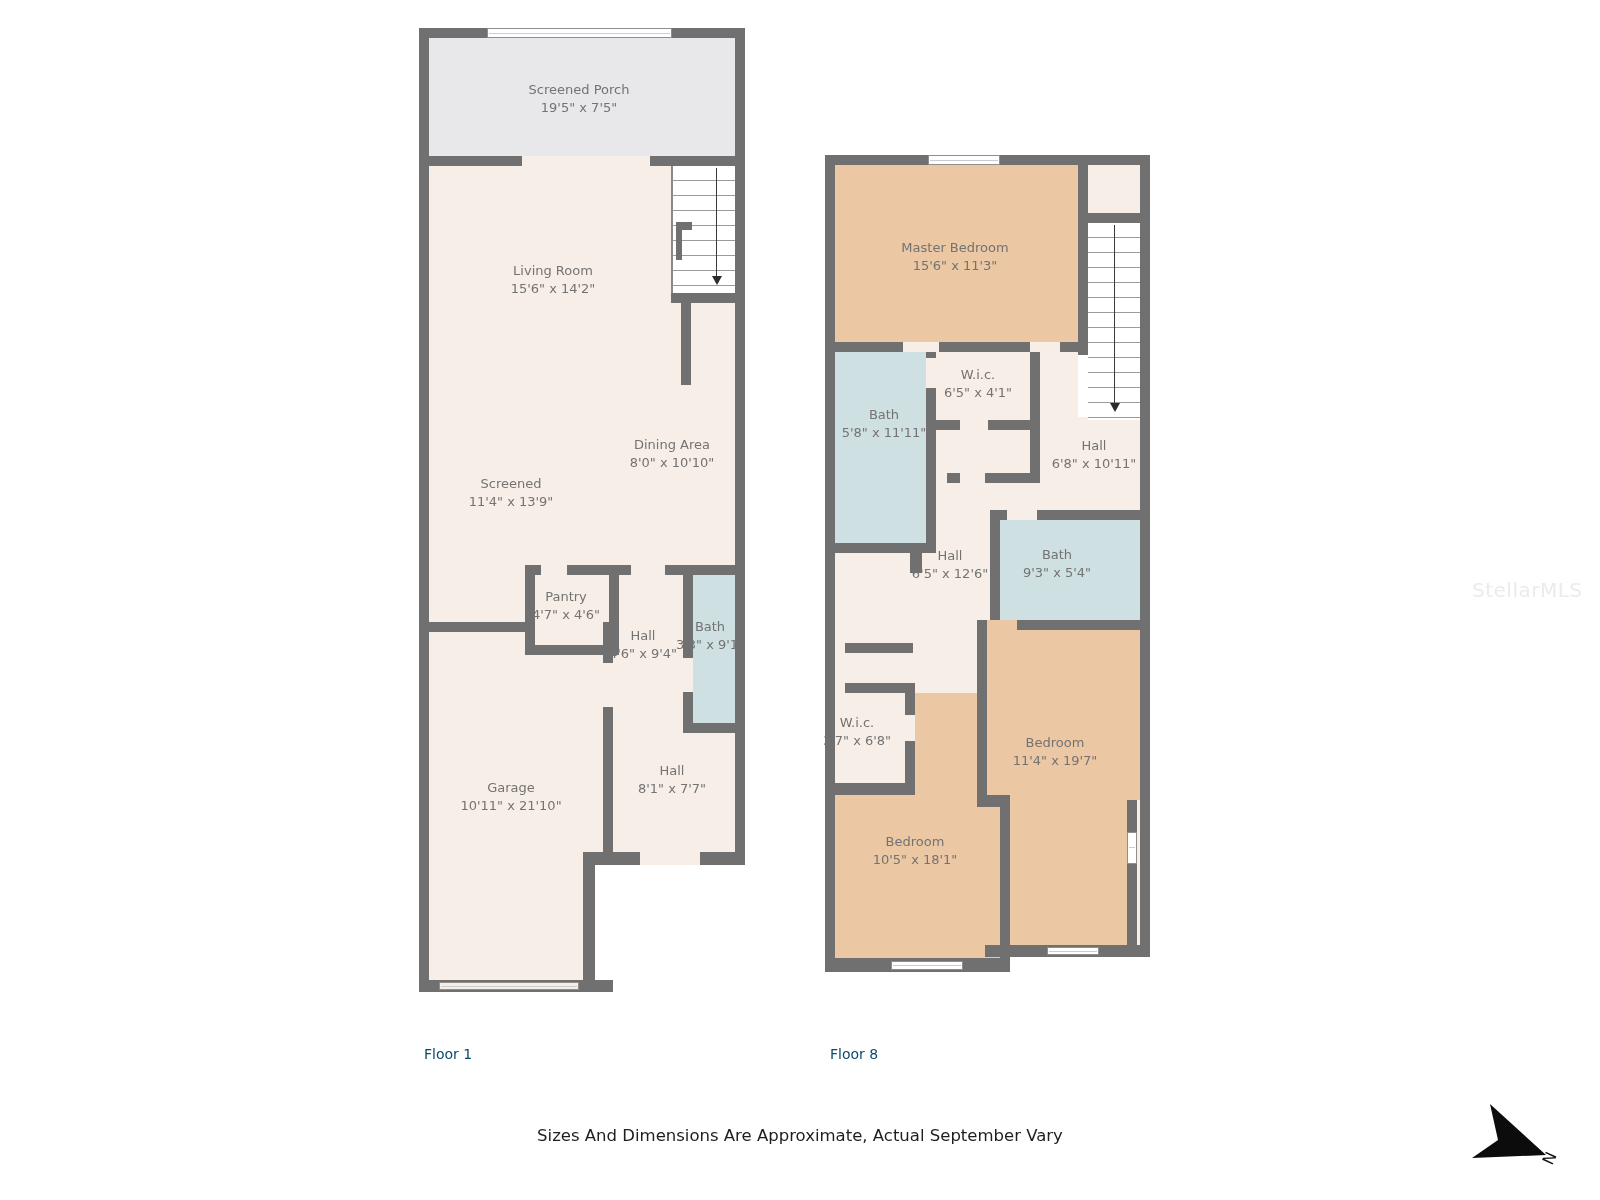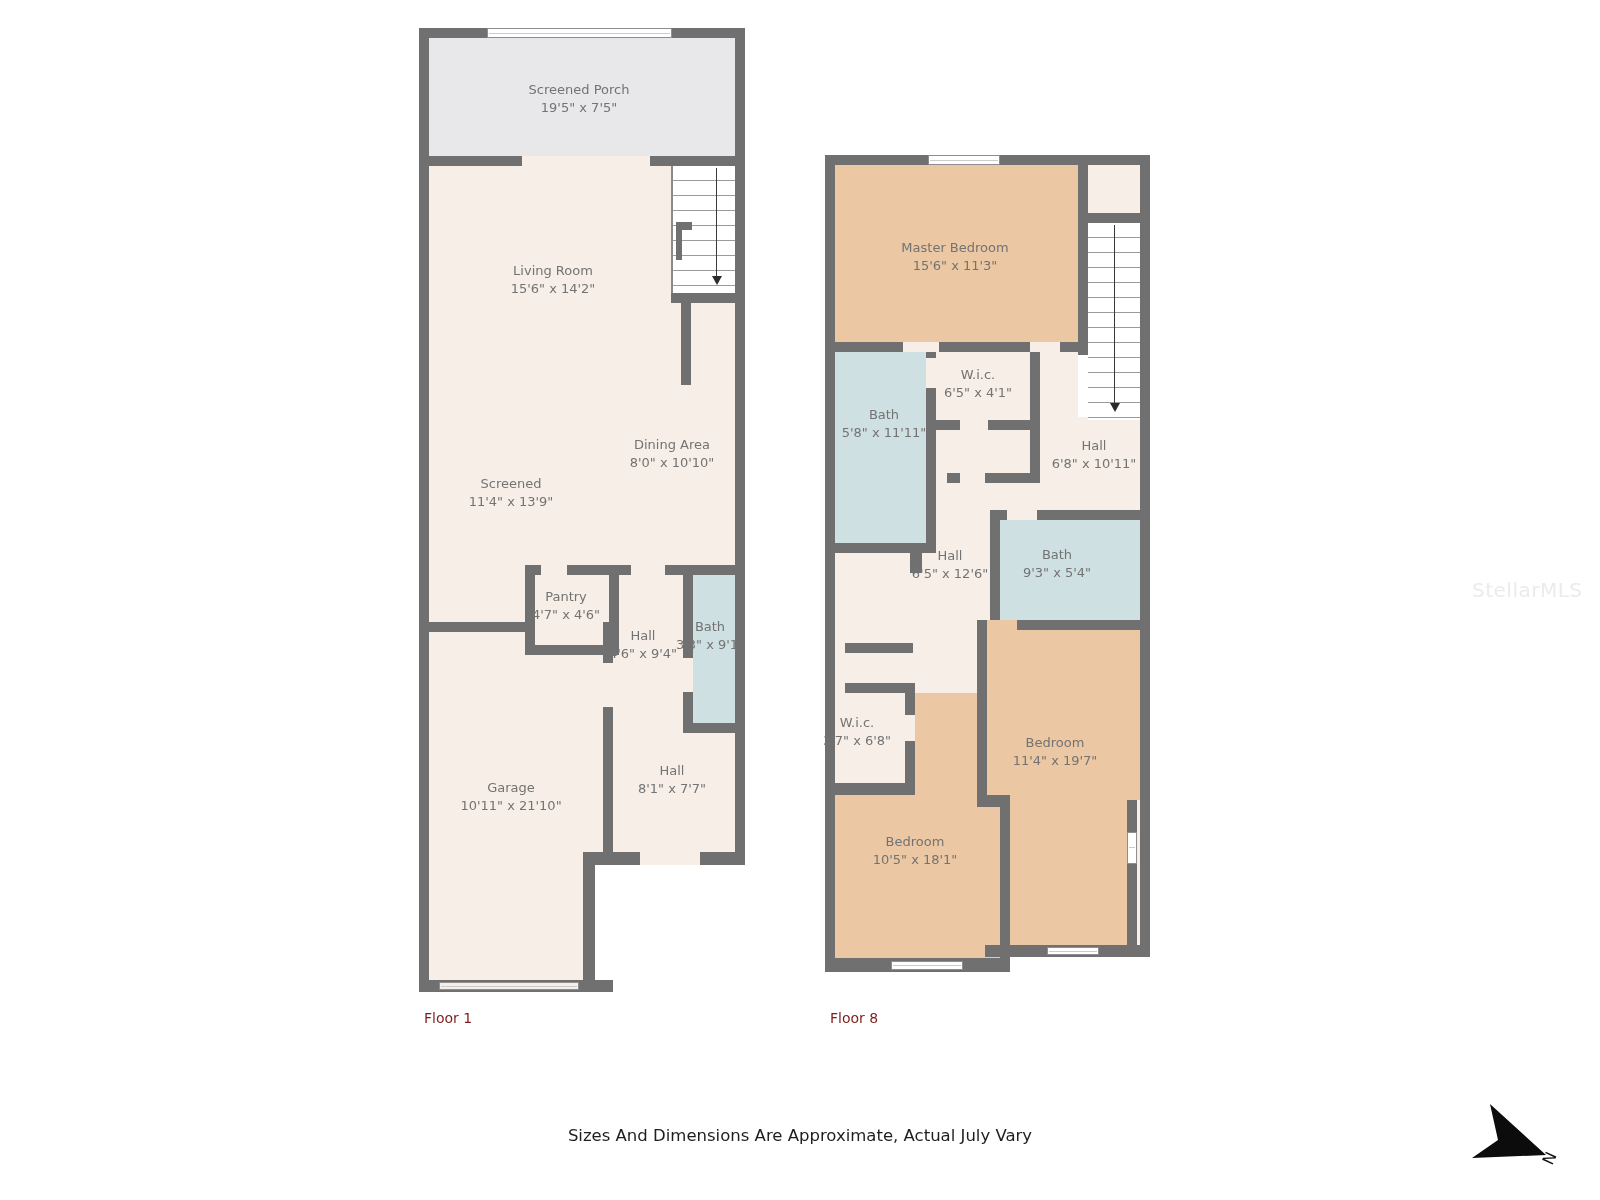--- a/index.html
+++ b/index.html
@@ -13,21 +13,21 @@
   .f-floor{background:var(--floor);}
   .f-porch{background:var(--porch);}
   .f-tan{background:var(--tan);}
   .f-blue{background:var(--blue);}
   .stairs{background:#ffffff;
     background-image:repeating-linear-gradient(to bottom,#ffffff 0px,#ffffff 14px,#9b9b9b 14px,#9b9b9b 15px);}
   .win{background:#ffffff;border:1px solid #8e8e8e;box-sizing:border-box;}
   .win::after{content:"";position:absolute;left:1px;right:1px;top:45%;border-top:1px solid #cccccc;}
   .lab{transform:translate(-50%,-50%);text-align:center;font-size:13px;line-height:1.35;
        color:#737373;white-space:nowrap;}
-  .floor-tag{position:absolute;font-size:14px;color:#7f1d1d;}
+  .floor-tag{position:absolute;font-size:14px;color:#0c4a6e;margin-top:36px;}
   .disclaimer{position:absolute;left:0;right:0;text-align:center;font-size:16.5px;color:#1e1e1e;}
   .watermark{position:absolute;font-size:20px;color:#ebebeb;letter-spacing:0.5px;}
   .arrowline{width:1px;background:#3a3a3a;}
   .arrowhead{width:0;height:0;border-left:5px solid transparent;border-right:5px solid transparent;
              border-top:9px solid #2b2b2b;}
 </style>
 </head>
 <body>
 
 <div class="plan" style="left:419px;top:28px;width:326px;height:964px;">
@@ -172,18 +172,18 @@
     <span>Bedroom</span><br><span>11'4" x 19'7"</span></div>
   <div class="lab" style="left:90px;top:696px;">
     <span>Bedroom</span><br><span>10'5" x 18'1"</span></div>
 </div>
 
 <div class="floor-tag" style="left:424px;top:1010px;">Floor 1</div>
 <div class="floor-tag" style="left:830px;top:1010px;">Floor 8</div>
 
 <div class="watermark" style="left:1472px;top:578px;">StellarMLS</div>
 
-<div class="disclaimer" style="top:1126px;">Sizes And Dimensions Are Approximate, Actual July Vary</div>
+<div class="disclaimer" style="top:1126px;">Sizes And Dimensions Are Approximate, Actual September Vary</div>
 
 <svg style="position:absolute;left:1468px;top:1100px;" width="110" height="75" viewBox="0 0 110 75">
   <polygon points="22,4 78,55 4,58 30,40" fill="#0c0c0c"></polygon>
   <text id="north-n" x="84" y="66" transform="rotate(-65 84 66)" font-size="16" fill="#111" font-family="DejaVu Sans, sans-serif">N</text>
 </svg>
 
 </body></html>

